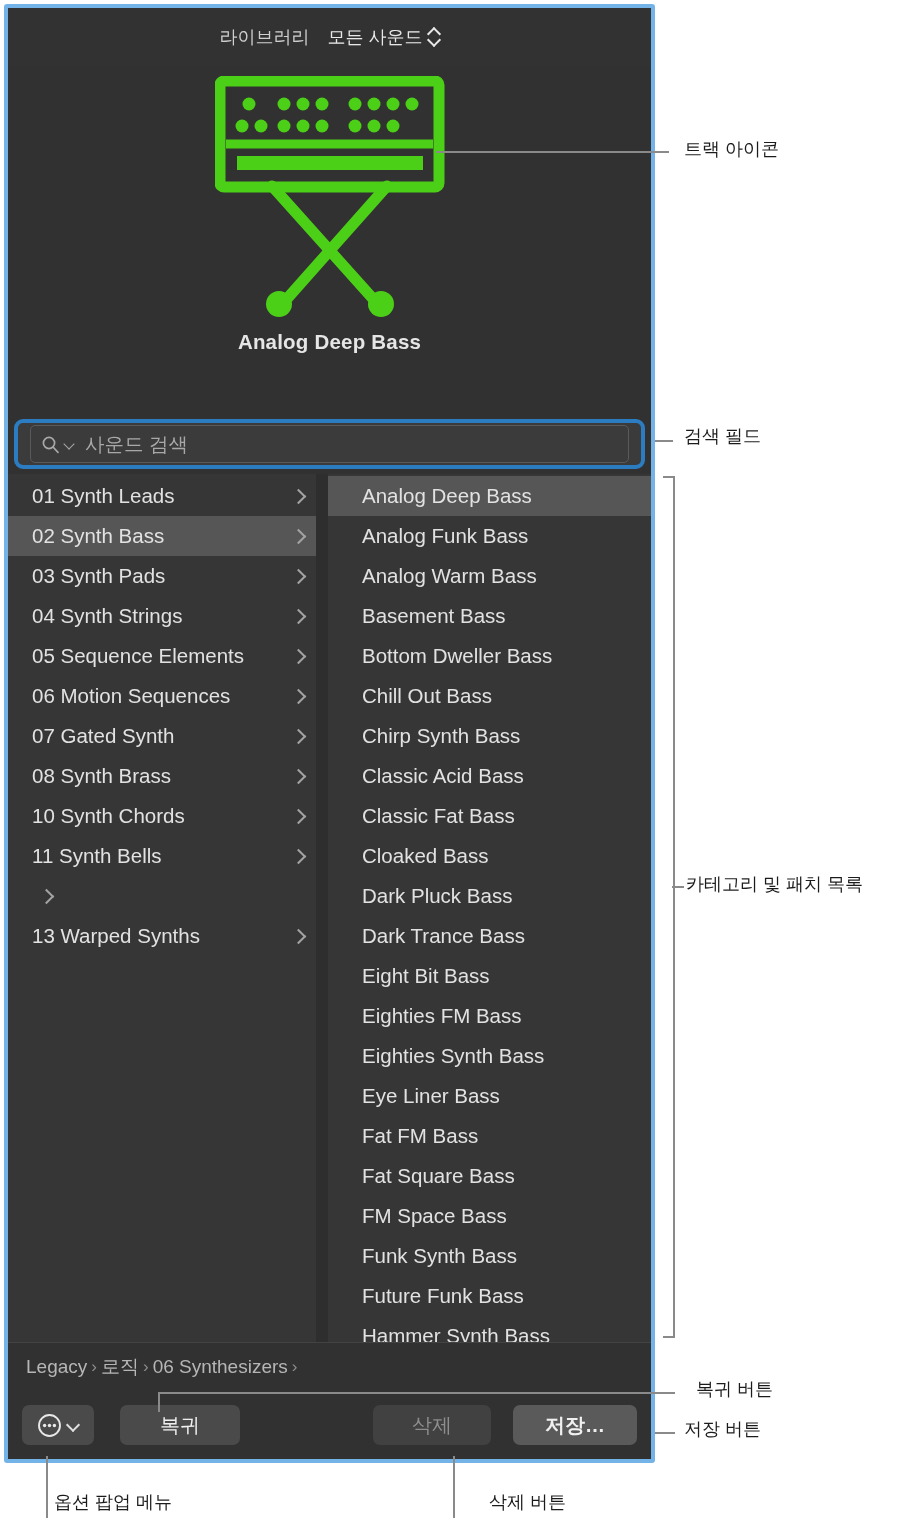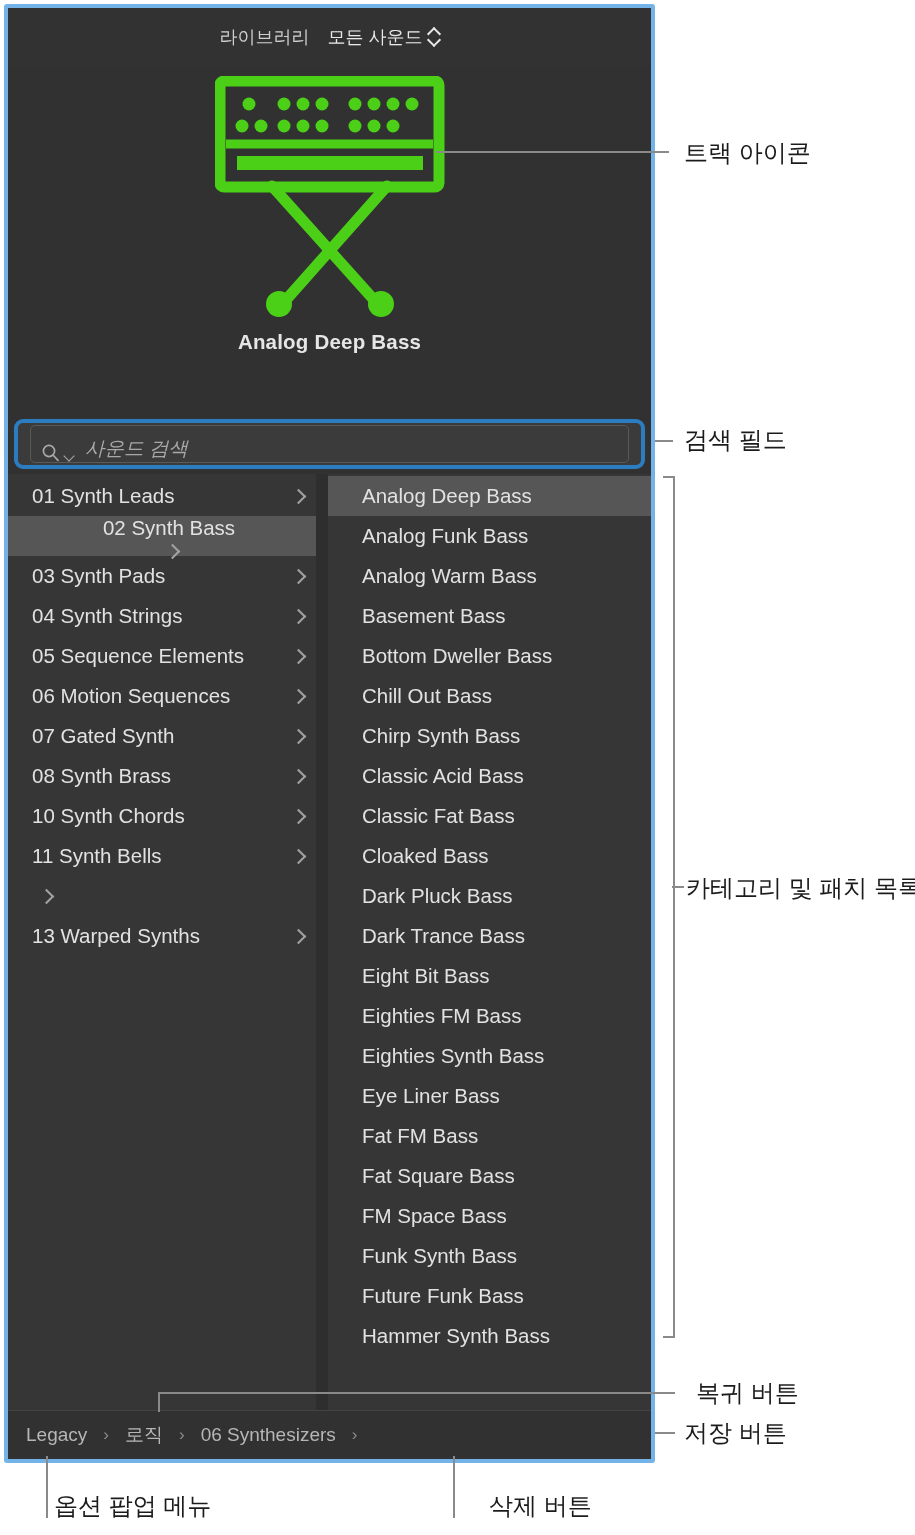--- a/index.html
+++ b/index.html
@@ -110,24 +110,23 @@
     gap: 3px;
   }
   .search-inner {
     box-sizing: border-box;
     width: 100%;
     height: 38px;
     border: 1px solid #5a5a5a;
     border-radius: 5px;
     background: #3b3b3b;
     display: flex;
-    align-items: flex-end;
+    align-items: center;
     padding: 0 10px;
     gap: 4px;
-    font-style: italic;
   }
   .magnifier {
     width: 19px; height: 19px; flex: 0 0 19px;
   }
   .small-chevron {
     width: 11px; height: 11px; flex: 0 0 11px;
     position: relative;
   }
   .small-chevron::after {
     content: "";
@@ -173,21 +172,21 @@
 
   .cat-row {
     height: 40px;
     display: flex;
     align-items: center;
     padding: 0 10px 0 24px;
     color: #e2e2e2;
     font-size: 20.5px;
     white-space: nowrap;
   }
-  .cat-row.selected { background: #565656; flex-direction: column; }
+  .cat-row.selected { background: #565656; }
   .cat-label { flex: 1 1 auto; overflow: hidden; }
   .chev-right {
     width: 14px; height: 18px; flex: 0 0 14px;
     position: relative;
     margin-left: 8px;
   }
   .chev-right::after {
     content: "";
     position: absolute;
     left: 1px; top: 4px;
@@ -209,21 +208,21 @@
   .patch-row.selected { background: #565656; }
 
   
   .breadcrumb-bar {
     flex: 0 0 48px;
     background: #313131;
     border-top: 1px solid #434343;
     display: flex;
     align-items: center;
     padding-left: 18px;
-    gap: 16px;
+    gap: 4px;
     color: #b6b6b6;
     font-size: 19px;
   }
   .crumb-sep { color: #8d8d8d; font-size: 17px; }
 
   
   .action-bar {
     flex: 0 0 68px;
     background: #313131;
     display: flex;
@@ -273,21 +272,21 @@
     background: #414141;
     color: #8e8e8e;
     margin-left: auto;
   }
   .btn.save { width: 124px; background: #5a5a5a; font-weight: bold; margin-left: 12px; }
 
   
   .anno-label {
     position: absolute;
     color: #1b1b1b;
-    font-size: 24px;
+    font-size: 18px;
     white-space: nowrap;
   }
   .leader {
     position: absolute;
     background: #8a8a8a;
   }
   .leader.h { height: 2px; }
   .leader.v { width: 2px; }
   .bracket {
     position: absolute;
@@ -446,20 +445,36 @@
 
   <div class="breadcrumb-bar">
       <span>Legacy</span>
       <span class="crumb-sep">›</span>
       <span>로직</span>
       <span class="crumb-sep">›</span>
       <span>06 Synthesizers</span>
       <span class="crumb-sep">›</span>
     </div>
 
+  <div class="action-bar">
+    <div class="opt-popup">
+      <span class="ellipsis-circle">
+        <svg viewBox="0 0 25 25" width="25" height="25" aria-hidden="true">
+          <circle cx="12.5" cy="12.5" r="10.5" fill="none" stroke="#e8e8e8" stroke-width="1.9"></circle>
+          <circle cx="7.6" cy="12.5" r="1.7" fill="#e8e8e8"></circle>
+          <circle cx="12.5" cy="12.5" r="1.7" fill="#e8e8e8"></circle>
+          <circle cx="17.4" cy="12.5" r="1.7" fill="#e8e8e8"></circle>
+        </svg>
+      </span>
+      <span class="popup-chevron"></span>
+    </div>
+    <div class="btn revert">복귀</div>
+    <div class="btn delete">삭제</div>
+    <div class="btn save">저장…</div>
+  </div>
 
 </div>
 
 <div class="leader h" style="left:436px; top:151px; width:233px;"></div>
 <div class="anno-label" style="left:684px; top:137px;">트랙 아이콘</div>
 
 <div class="leader h" style="left:655px; top:440px; width:18px;"></div>
 <div class="anno-label" style="left:684px; top:424px;">검색 필드</div>
 
 <div class="bracket" style="left:663px; top:476px; width:12px; height:862px;"></div>

